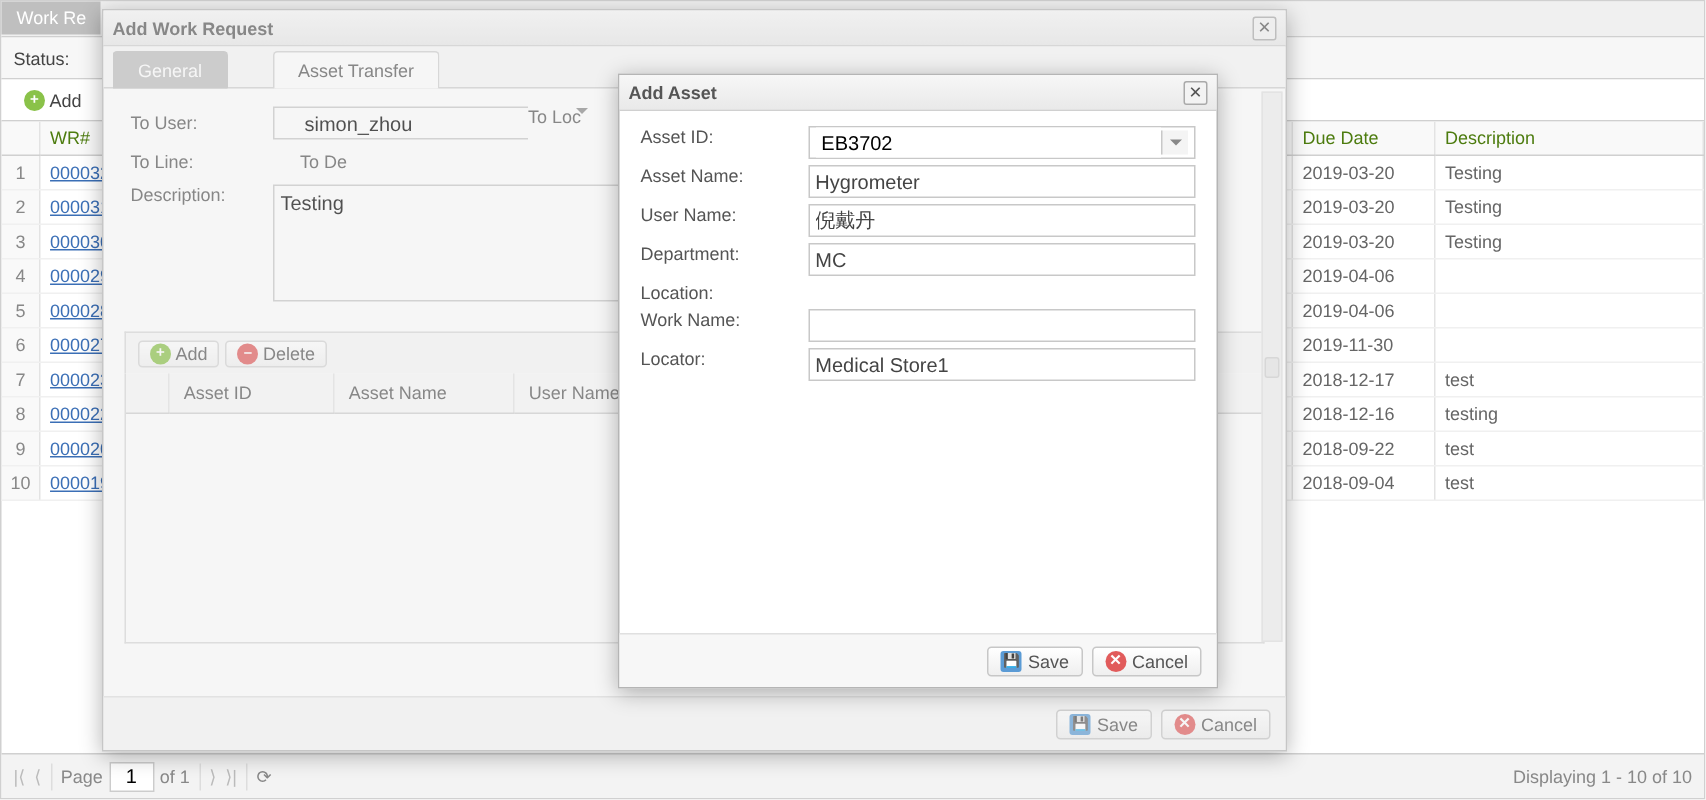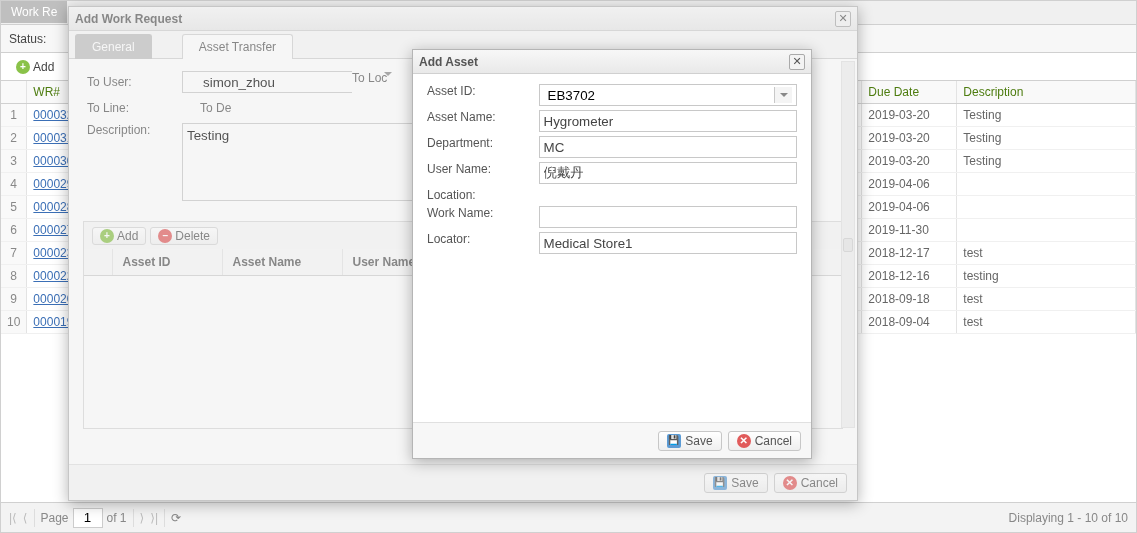--- a/index.html
+++ b/index.html
@@ -242,21 +242,21 @@
   display:flex; align-items:center; padding-left: 8px; gap: 4px;
 }
 .inner-toolbar .btn2 {
   display:inline-flex;align-items:center;gap:3px;
   border:1px solid #d4d4d4;border-radius:3px;
   background:linear-gradient(#fff,#f2f2f2);
   padding: 1px 7px; color:#555;
 }
 .inner-grid th {
   background: #f9f9f9; border-bottom:1px solid #d0d0d0;border-right:1px solid #e3e3e3;
-  padding: 6px 10px; text-align:left; font-weight:bold; color:#555;
+  padding: 6px 10px; text-align:left; font-weight:normal; color:#555;
 }
 .inner-grid { width:100%; border-collapse:collapse; }
 
 .scroll-indicator {
   position:absolute; right:2px; top: 30px; bottom: 36px;
   width: 14px;
 }
 .scroll-indicator .track {
   position:absolute; inset:0;
   background:#f0f0f0; border:1px solid #e2e2e2;
@@ -362,21 +362,21 @@
             <td></td>
             <td>-17</td>
             <td>2018-12-16</td>
             <td>testing</td>
           </tr>
           <tr>
             <td class="num">9</td>
             <td class="link"><a>000020</a></td>
             <td></td>
             <td>-02</td>
-            <td>2018-09-18</td>
+            <td>2018-09-22</td>
             <td>test</td>
           </tr>
           <tr>
             <td class="num">10</td>
             <td class="link"><a>000019</a></td>
             <td></td>
             <td>-02</td>
             <td>2018-09-04</td>
             <td>test</td>
           </tr>
@@ -505,27 +505,27 @@
             </div>
           </div>
         </div>
 
         <div class="form-row">
           <label>Asset Name:</label>
           <input class="inp" value="Hygrometer" style="">
         </div>
 
         <div class="form-row">
+          <label>User Name:</label>
+          <input class="inp" value="倪戴丹" style="">
+        </div>
+
+        <div class="form-row">
           <label>Department:</label>
           <input class="inp" value="MC" style="">
-        </div>
-
-        <div class="form-row">
-          <label>User Name:</label>
-          <input class="inp" value="倪戴丹" style="">
         </div>
 
         <div class="form-row">
           <label>Location:</label>
         </div>
 
         <div class="form-row">
           <label>Work Name:</label>
           <input class="inp" value="" style="">
         </div>

